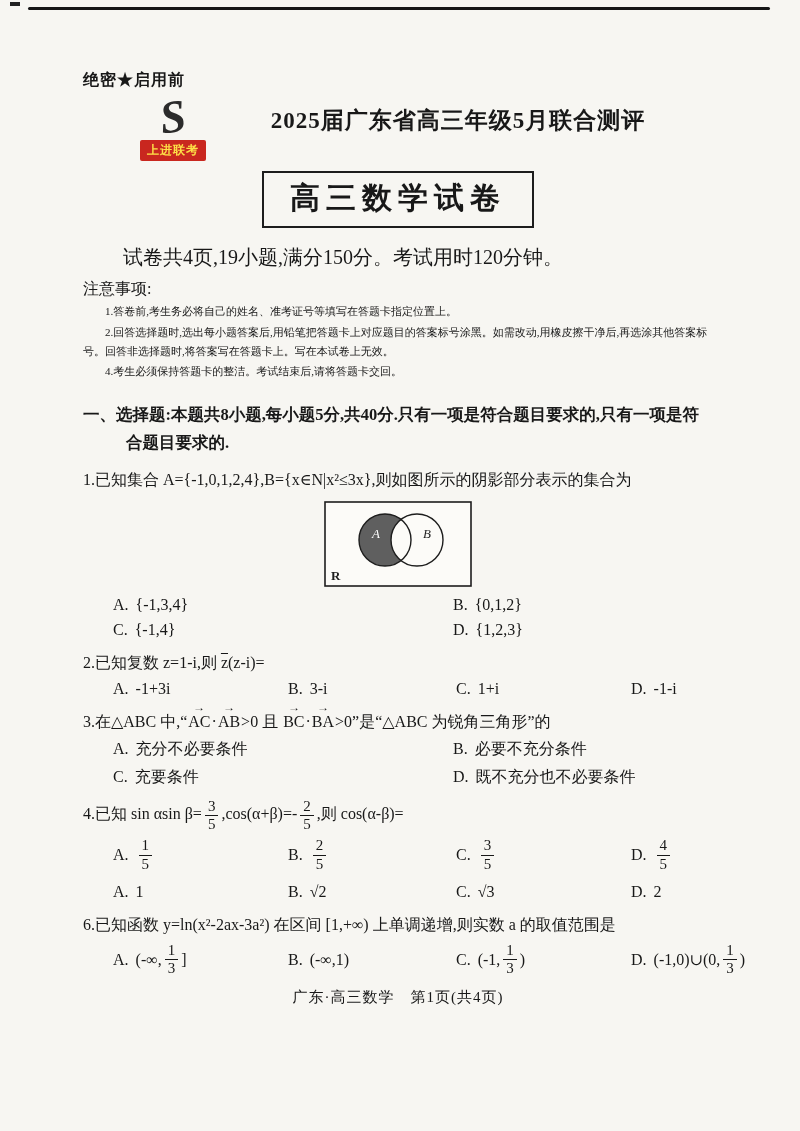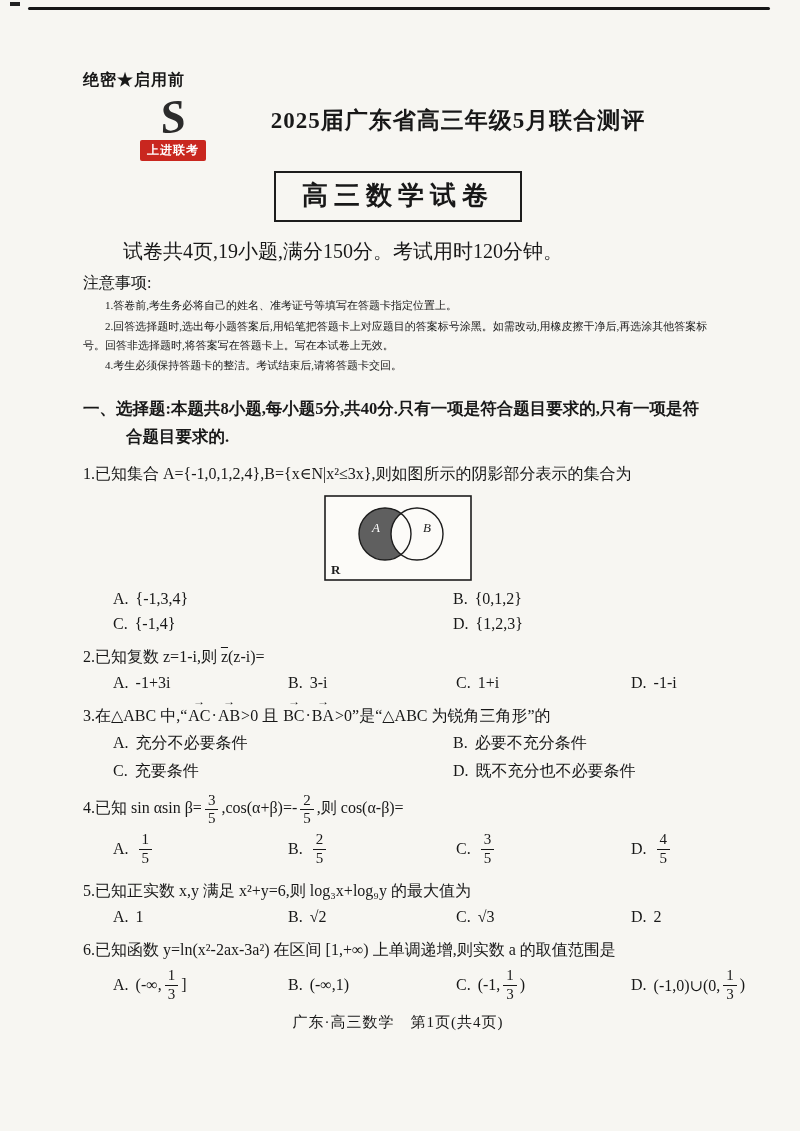--- a/index.html
+++ b/index.html
@@ -14,25 +14,25 @@
   }
   .scanline { position: absolute; top: 7px; left: 28px; width: 742px; height: 3px; background: #161616; border-radius: 2px; }
   .speck { position: absolute; top: 2px; left: 10px; width: 10px; height: 4px; background: #222; }
   .content { position: absolute; left: 83px; top: 70px; width: 630px; }
 
   .classification { font-weight: bold; font-size: 16px; letter-spacing: 1px; }
 
   .header-row { display: flex; align-items: center; margin-top: 4px; }
   .logo { width: 88px; margin-left: 46px; display: flex; flex-direction: column; align-items: center; flex: 0 0 auto; }
   .logo-glyph { font-size: 46px; font-weight: bold; font-style: italic; line-height: 0.95; transform: rotate(-8deg); color: #2b2b2b; }
-  .logo-brand { margin-top: 1px; background: #c9271f; color: #ffffff; font-size: 12px; font-weight: bold; padding: 2px 7px; border-radius: 2px; letter-spacing: 1px; font-family: "Liberation Sans", sans-serif; }
+  .logo-brand { margin-top: 1px; background: #c9271f; color: #fde047; font-size: 12px; font-weight: bold; padding: 2px 7px; border-radius: 2px; letter-spacing: 1px; font-family: "Liberation Sans", sans-serif; }
   .title { flex: 1; text-align: center; font-size: 23px; font-weight: bold; margin: 0 0 14px -14px; letter-spacing: 1px; }
 
   .subtitle-row { text-align: center; margin: 10px 0 8px; }
-  .subtitle { display: inline-block; border: 2px solid #1d1d1d; padding: 5px 26px 7px; font-size: 26px; font-weight: bold; letter-spacing: 6px; }
+  .subtitle { display: inline-block; border: 2px solid #1d1d1d; padding: 5px 26px 7px; font-size: 30px; font-weight: bold; letter-spacing: 6px; }
 
   .exam-info { margin: 16px 0 2px; text-indent: 2em; font-size: 20px; }
   .notice-title { margin: 8px 0 0; font-weight: normal; font-size: 16px; }
   .notice { margin: 2px 0; text-indent: 2em; font-size: 11px; line-height: 1.72; }
 
   .section-title { margin: 20px 0 4px; font-weight: bold; font-size: 16.5px; line-height: 1.7; padding-left: 2.6em; text-indent: -2.6em; }
 
   .stem { margin: 9px 0 3px; font-size: 16px; line-height: 1.7; }
   .venn-wrap { text-align: center; margin: 6px 0 4px; }
 
@@ -194,21 +194,20 @@
           <span class="olabel">D.</span>
           <span class="frac">
             <span class="num">4</span>
             <span class="den">5</span>
           </span>
         </div>
     </div>
   </div>
 
   <div>
-    <p class="stem">5.已知正实数 x,y 满足 x²+y=6,则 log₃x+log₉y 的最大值为</p>
     <div class="opts4">
       <div class="opt">
           <span class="olabel">A.</span>
           <span>1</span>
         </div>
       <div class="opt">
           <span class="olabel">B.</span>
           <span>√2</span>
         </div>
       <div class="opt">

